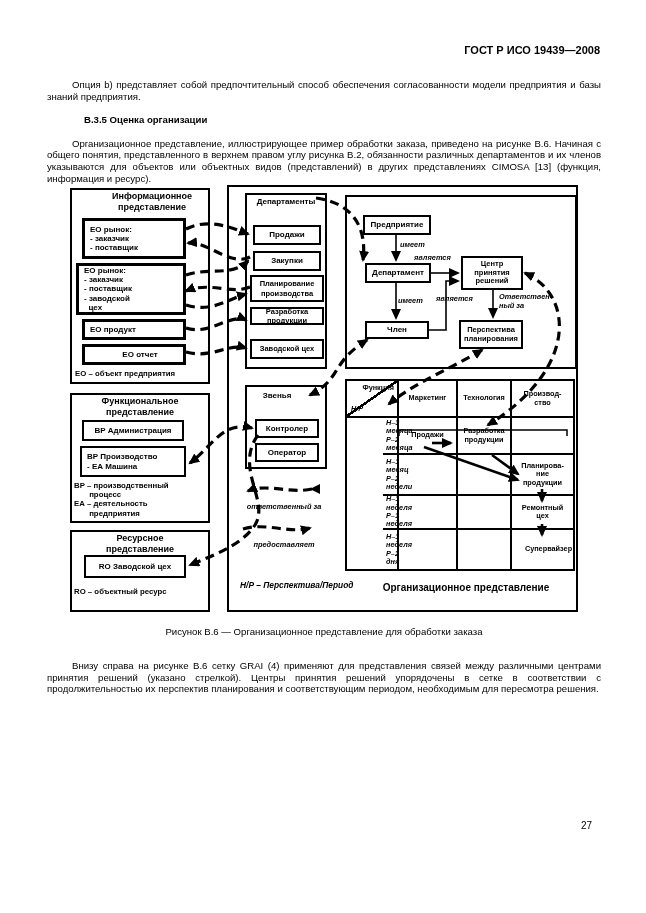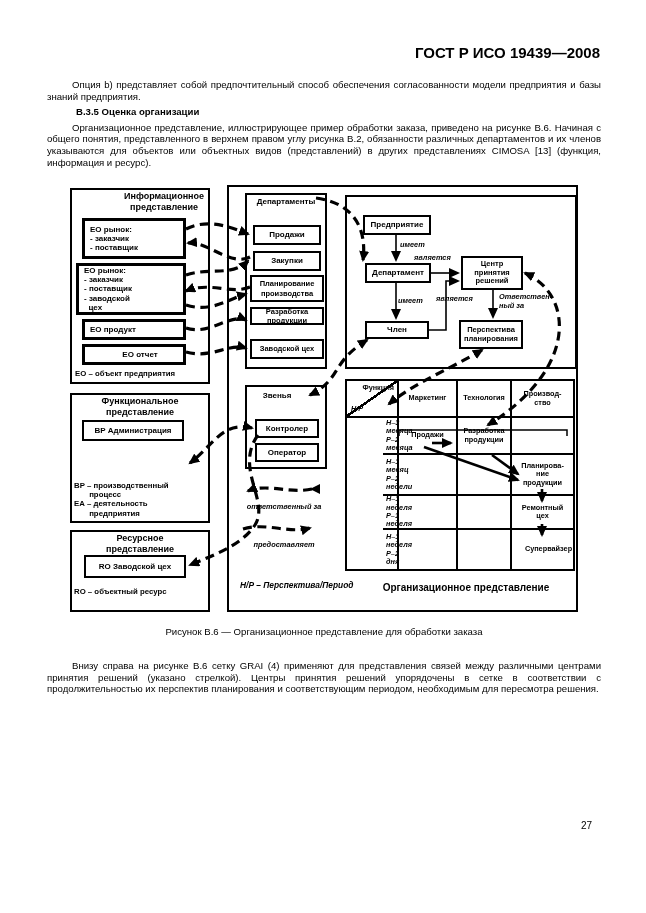--- a/index.html
+++ b/index.html
@@ -1,21 +1,21 @@
 <!DOCTYPE html>
 <html><head>
 <meta charset="utf-8">
 <style>
   html,body{margin:0;padding:0;background:#888;}
   .page{position:relative;width:646px;height:913px;background:#fff;color:#000;
         font-family:"Liberation Sans",sans-serif;overflow:hidden;margin:0 auto;}
-  .hdr{position:absolute;top:44px;right:46px;font-size:15px;font-weight:bold;}
+  .hdr{position:absolute;top:44px;right:46px;font-size:11px;font-weight:bold;}
   .textblock{position:absolute;left:47px;top:79px;width:554px;}
   .body-p{margin:0;font-size:9.6px;line-height:11.6px;text-align:justify;text-indent:25px;}
-  .body-h{margin:4px;font-size:9.6px;line-height:11.6px;font-weight:bold;text-indent:25px;}
+  .body-h{margin:12px;font-size:9.6px;line-height:11.6px;font-weight:bold;text-indent:25px;}
   .caption{position:absolute;left:47px;top:626px;width:554px;text-align:center;font-size:9.6px;}
   .p3{position:absolute;left:47px;top:652px;width:554px;margin-top:8px;}
   .pagenum{position:absolute;top:820px;right:54px;font-size:10px;}
 
   .diagram{position:absolute;left:62px;top:183px;width:518px;height:432px;}
   .gbox{position:absolute;border:2px solid #000;background:#fff;box-sizing:border-box;z-index:1;}
   .gtitle{position:absolute;font-weight:bold;font-size:9px;line-height:10.5px;text-align:center;
           white-space:pre-line;z-index:2;}
   .ibox{position:absolute;border:2px solid #000;background:#fff;box-sizing:border-box;
         display:flex;align-items:center;justify-content:center;text-align:center;
@@ -54,38 +54,40 @@
 
   <div class="textblock">
     <p class="body-p">Опция b) представляет собой предпочтительный способ обеспечения согласованности модели предприятия и базы знаний предприятия.</p>
     <p class="body-h">В.3.5 Оценка организации</p>
     <p class="body-p">Организационное представление, иллюстрирующее пример обработки заказа, приведено на рисунке В.6. Начиная с общего понятия, представленного в верхнем правом углу рисунка В.2, обязанности различных департаментов и их членов указываются для объектов или объектных видов (представлений) в других представлениях CIMOSA [13] (функция, информация и ресурс).</p>
   </div>
 
   <div class="diagram">
 
     <div class="gbox" style="left:8px;top:5px;width:140px;height:196px"></div>
-    <div class="gtitle" style="left:22px;top:8px;width:160px">Информационное
+    <div class="gtitle" style="left:10px;top:8px;width:160px">Информационное
 представление</div>
     <div class="ibox thick left" style="left:20px;top:35px;width:104px;height:41px">ЕО рынок:
 - заказчик
 - поставщик</div>
     <div class="ibox thick left" style="left:14px;top:80px;width:110px;height:52px">ЕО рынок:
 - заказчик
 - поставщик
 - заводской
 &nbsp;&nbsp;цех</div>
     <div class="ibox thick left" style="left:20px;top:136px;width:104px;height:21px">ЕО продукт</div>
     <div class="ibox thick" style="left:20px;top:161px;width:104px;height:21px">ЕО отчет</div>
     <div class="glegend" style="left:13px;top:186px">ЕО – объект предприятия</div>
 
     <div class="gbox" style="left:8px;top:210px;width:140px;height:130px"></div>
     <div class="gtitle" style="left:10px;top:213px;width:136px">Функциональное
 представление</div>
     <div class="ibox" style="left:20px;top:237px;width:102px;height:21px">ВР Администрация</div>
+    <div class="ibox left" style="left:18px;top:263px;width:106px;height:31px">ВР Производство
+- ЕА Машина</div>
     <div class="glegend" style="left:12px;top:298px">ВР – производственный
 &nbsp;&nbsp;&nbsp;&nbsp;&nbsp;&nbsp;&nbsp;процесс
 ЕА – деятельность
 &nbsp;&nbsp;&nbsp;&nbsp;&nbsp;&nbsp;&nbsp;предприятия</div>
 
     <div class="gbox" style="left:8px;top:347px;width:140px;height:82px"></div>
     <div class="gtitle" style="left:10px;top:350px;width:136px">Ресурсное
 представление</div>
     <div class="ibox" style="left:22px;top:372px;width:102px;height:23px">RO Заводской цех</div>
     <div class="glegend" style="left:12px;top:404px">RO – объектный ресурс</div>

